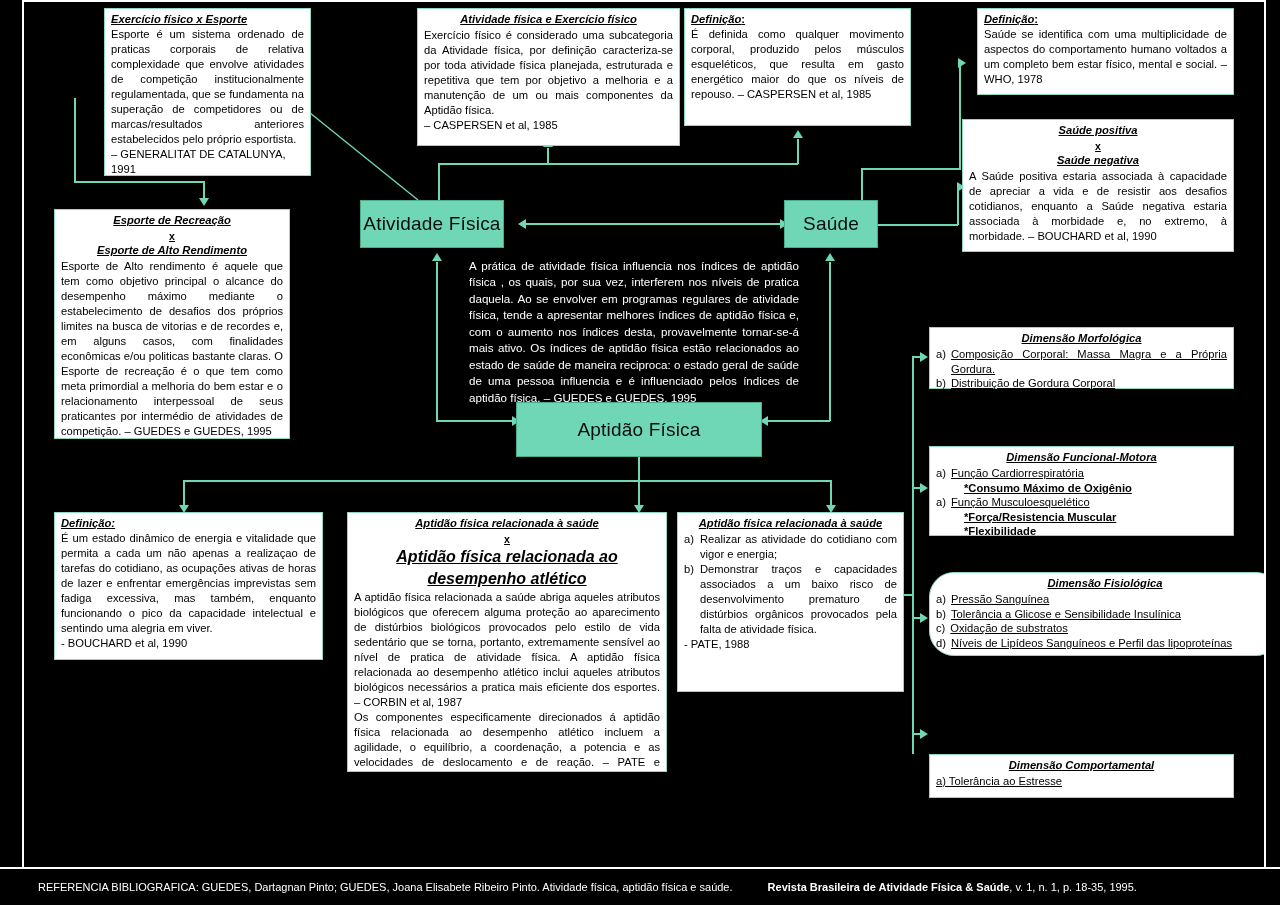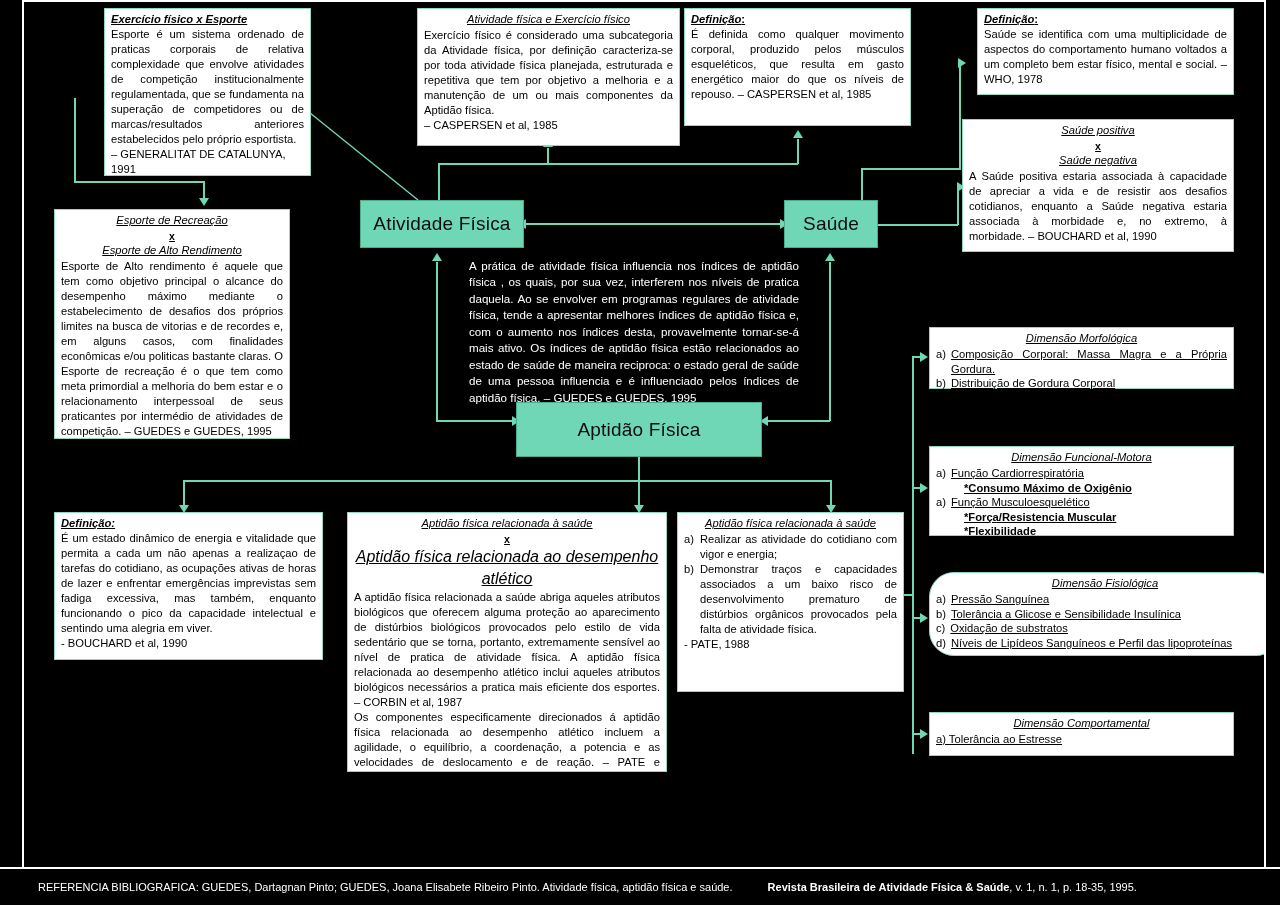--- a/index.html
+++ b/index.html
@@ -24,21 +24,21 @@
     box-sizing:border-box;
     padding:3px 6px 4px 6px;
     font-size:11.2px;
     line-height:1.34;
     text-align:justify;
     text-justify:inter-word;
     z-index:5;
   }
   .box .ttl{
     display:block;
-    font-weight:normal;
+    font-weight:bold;
     font-style:italic;
     text-decoration:underline;
     text-align:center;
     margin-bottom:1px;
   }
   .box .ttl-left{
     display:block;
     font-weight:bold;
     font-style:italic;
     text-decoration:underline;
@@ -196,21 +196,21 @@
   <div class="ln v" style="left:912px;top:356px;height:398px;"></div>
   <div class="ln h" style="left:912px;top:356px;width:12px;"></div>
   <div class="ln h" style="left:912px;top:487px;width:12px;"></div>
   <div class="ln h" style="left:912px;top:617px;width:12px;"></div>
   <div class="ln h" style="left:912px;top:733px;width:12px;"></div>
   <div class="arw right" style="left:920px;top:352px;"></div>
   <div class="arw right" style="left:920px;top:483px;"></div>
   <div class="arw right" style="left:920px;top:613px;"></div>
   <div class="arw right" style="left:920px;top:729px;"></div>
 
-  <div class="node" style="left:360px;top:200px;width:164px;height:48px;">
+  <div class="node" style="left:360px;top:200px;width:144px;height:48px;">
     <span>Atividade Física</span>
   </div>
 
   <div class="node" style="left:784px;top:200px;width:94px;height:48px;">
     <span>Saúde</span>
   </div>
 
   <div class="node" style="left:516px;top:402px;width:246px;height:55px;">
     <span>Aptidão Física</span>
   </div>
@@ -334,21 +334,21 @@
           <span class="mk">c)</span>
           <span class="tx">Oxidação de substratos</span>
         </li>
         <li>
           <span class="mk">d)</span>
           <span class="tx">Níveis de Lipídeos Sanguíneos e Perfil das lipoproteínas</span>
         </li>
       </ol>
   </div>
 
-  <div class="box dimbox" style="left:929px;top:712px;width:305px;height:44px;">
+  <div class="box dimbox" style="left:929px;top:754px;width:305px;height:44px;">
     <span class="ttl">Dimensão Comportamental</span>
     <ol>
         <li>
           <span class="tx">a) Tolerância ao Estresse</span>
         </li>
       </ol>
   </div>
 
   <div id="footer">
     <div class="txt">

